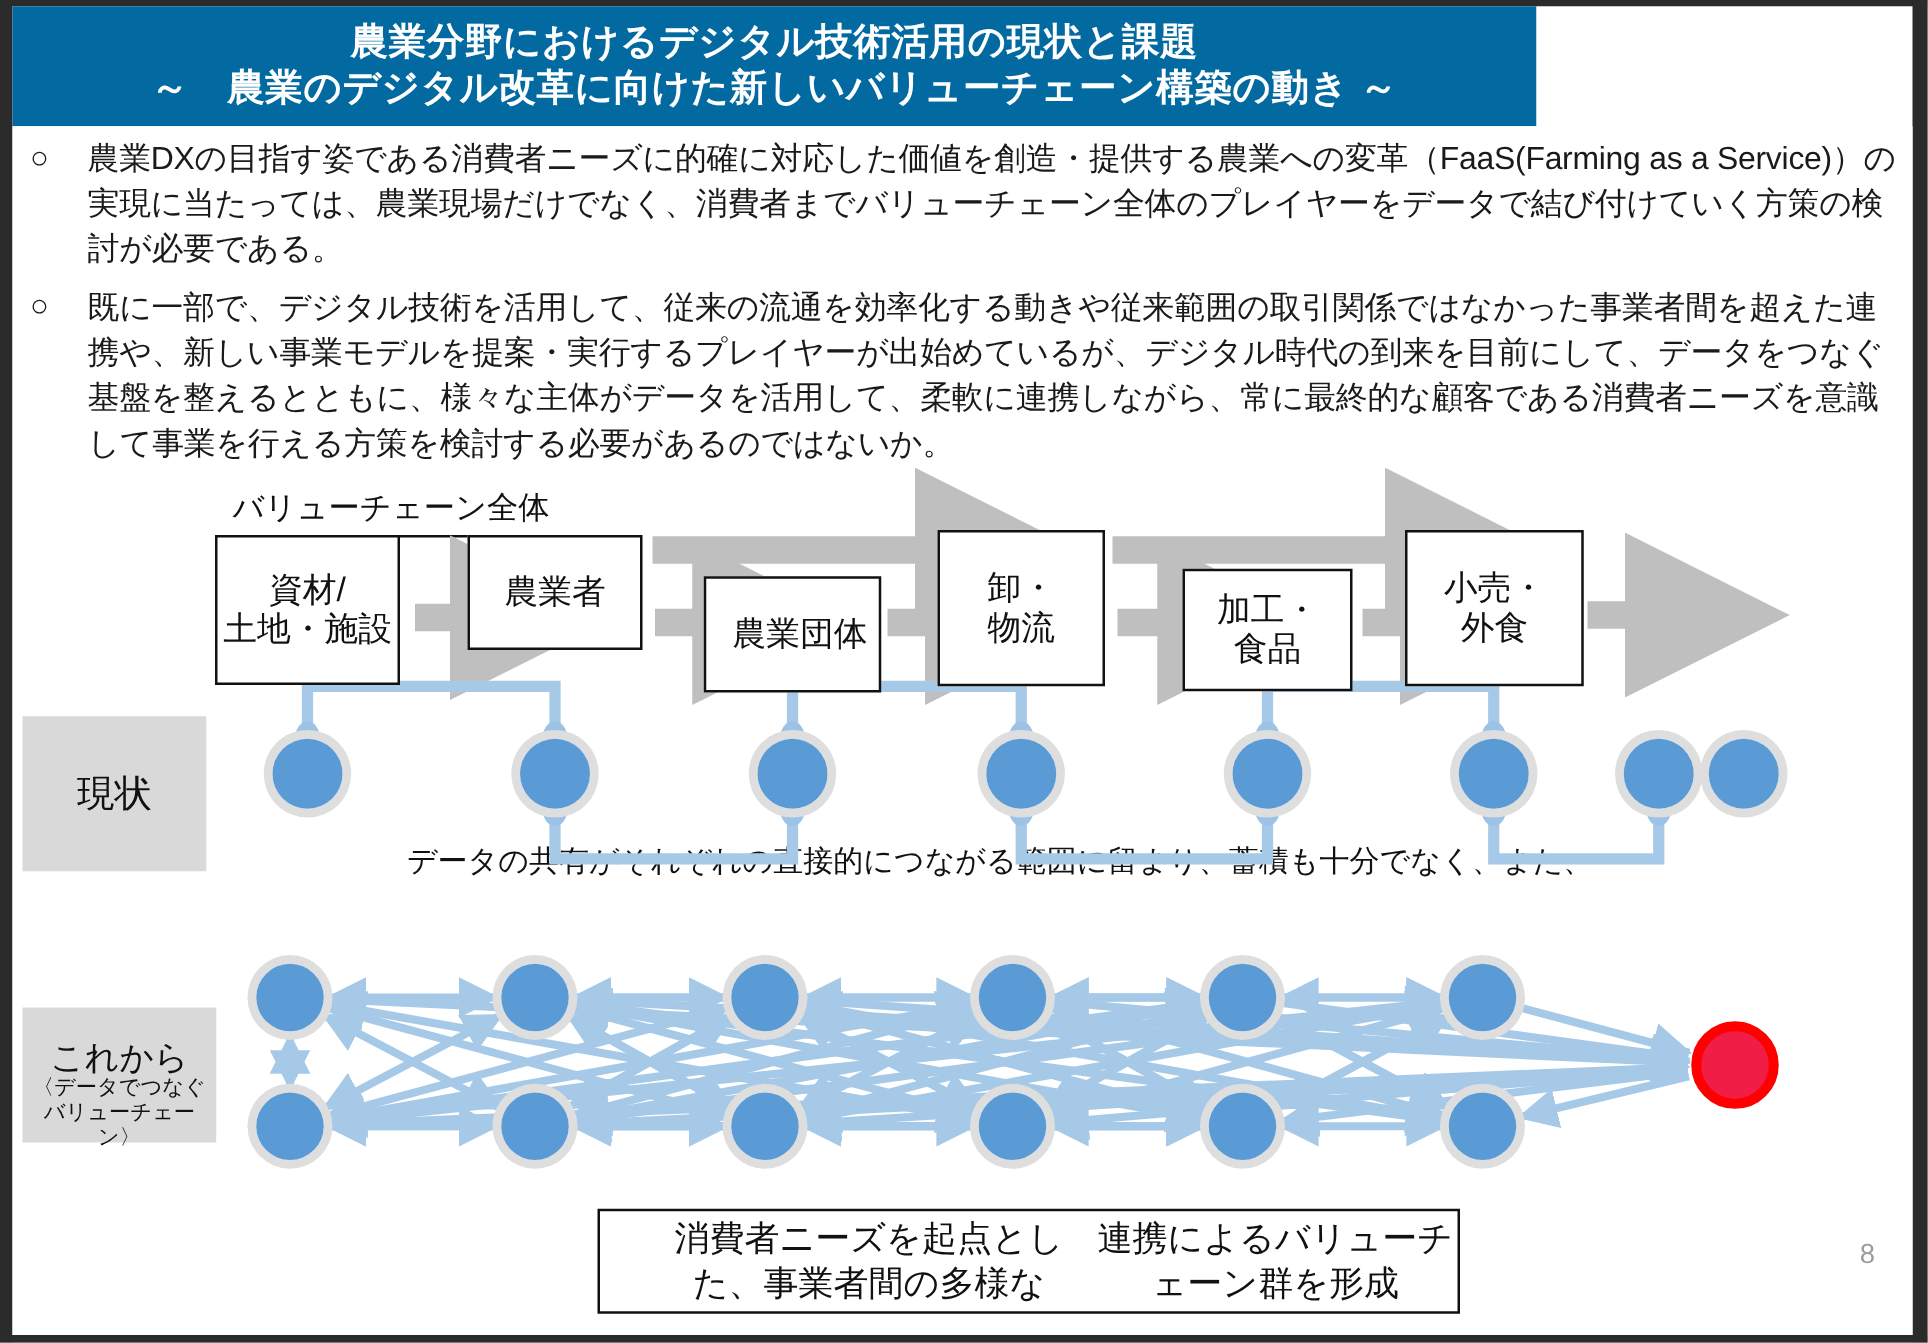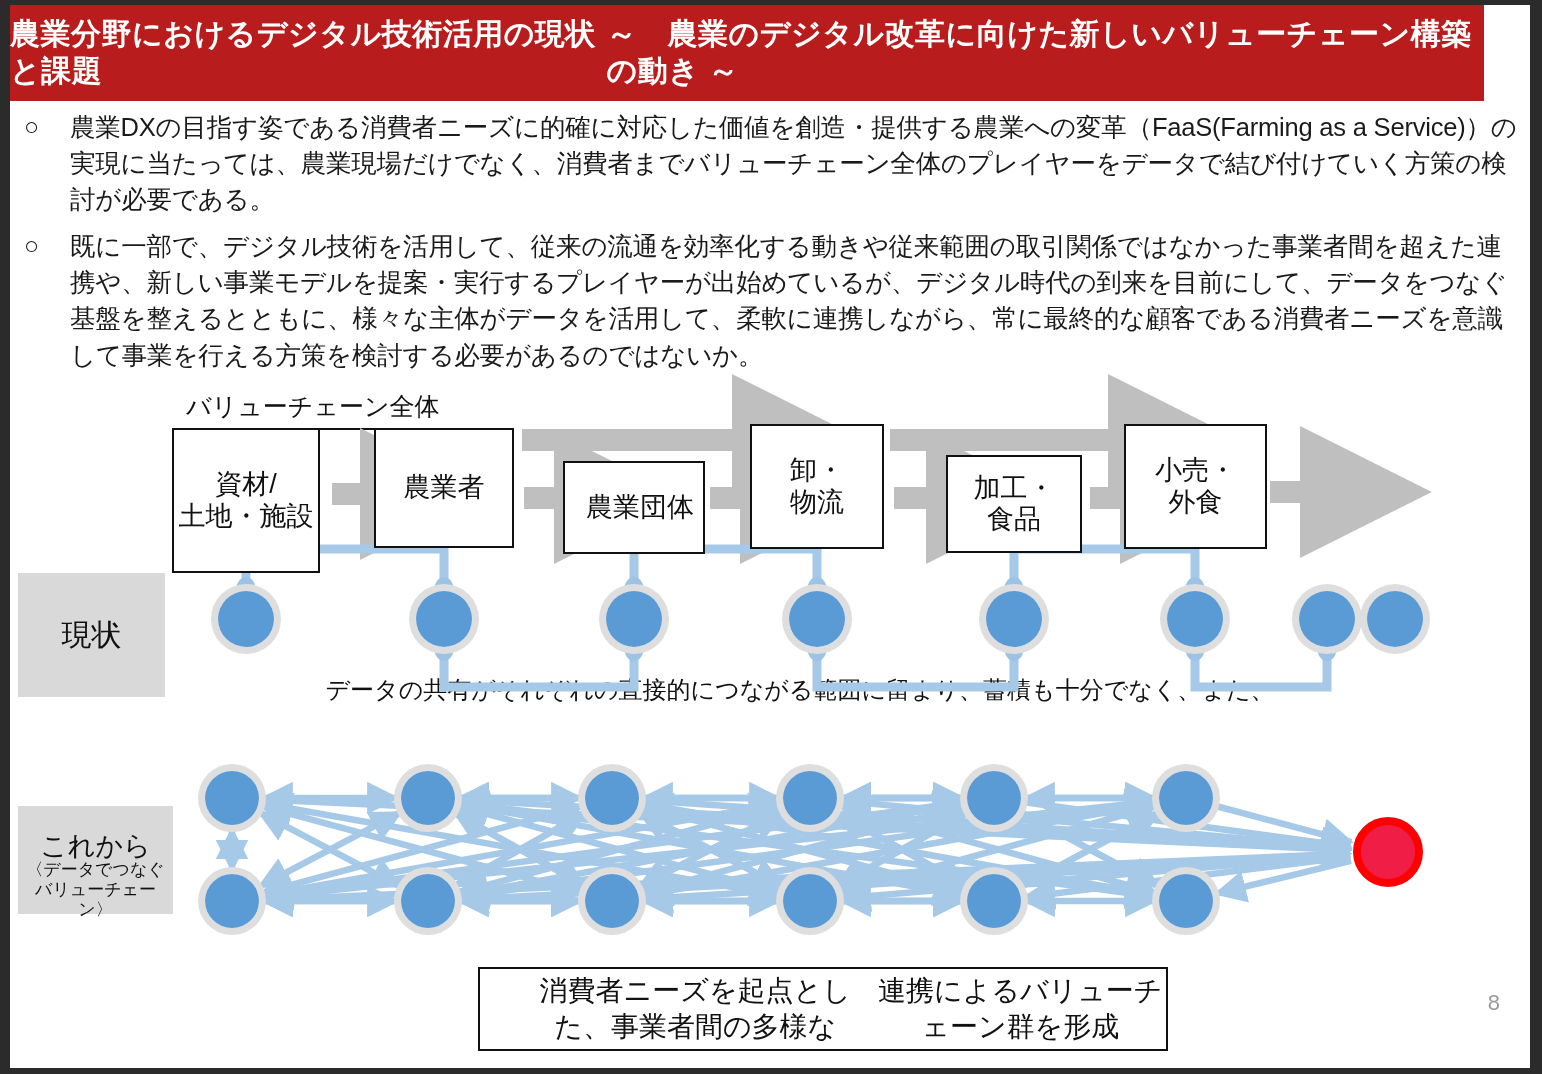--- a/index.html
+++ b/index.html
@@ -9,23 +9,23 @@
     overflow:hidden;
   }
   
   .frame-left{position:absolute;left:0;top:0;width:10px;height:1074px;background:#2b2b2b;}
   .frame-right{position:absolute;right:0;top:0;width:12px;height:1074px;background:#2b2b2b;}
   .frame-bottom{position:absolute;left:0;bottom:0;width:1542px;height:6px;background:#2b2b2b;}
   .frame-top{position:absolute;left:0;top:0;width:1542px;height:5px;background:#2b2b2b;}
 
   
   #title-banner{
-    position:absolute;left:10px;top:5px;width:1474px;height:96px;
-    background:#b91c1c;color:#ffffff;
-    display:flex;flex-direction:row;align-items:center;justify-content:center;
+    position:absolute;left:10px;top:5px;width:1219px;height:96px;
+    background:#0369a1;color:#ffffff;
+    display:flex;flex-direction:column;align-items:center;justify-content:center;
     line-height:1.22;
   }
   #title-banner .t1{font-size:30px;font-weight:700;letter-spacing:.5px;}
   #title-banner .t2{font-size:30px;font-weight:700;letter-spacing:.5px;}
 
   
   #canvas{position:absolute;left:10px;top:101px;width:1520px;height:967px;background:#fff;}
 
   
   .bullet{
@@ -134,28 +134,28 @@
         <path d="M884,397 L918,397" stroke="#BFBFBF" stroke-width="22" fill="none" marker-end="url(#grayhead)"></path>
       </g>
       <g>
         <path d="M1080,397 L1112,397" stroke="#BFBFBF" stroke-width="22" fill="none" marker-end="url(#grayhead)"></path>
       </g>
       <g>
         <path d="M1260,391 L1292,391" stroke="#BFBFBF" stroke-width="22" fill="none" marker-end="url(#grayhead)"></path>
       </g>
     </svg>
 
-    <div class="vc-box" style="left:162px;top:327px;width:148px;height:145px;z-index:3;">
+    <div class="vc-box" style="left:162px;top:327px;width:148px;height:120px;z-index:3;">
       <div>
         <div>資材/</div>
         <div>土地・施設</div>
       </div>
     </div>
 
-    <div class="vc-box" style="left:364px;top:327px;width:140px;height:120px;z-index:3;">
+    <div class="vc-box" style="left:364px;top:327px;width:140px;height:92px;z-index:3;">
       <div>
         <div>農業者</div>
       </div>
     </div>
 
     <div class="vc-box" style="left:553px;top:360px;width:142px;height:93px;z-index:3;padding-left:12px;">
       <div>
         <div>農業団体</div>
       </div>
     </div>

